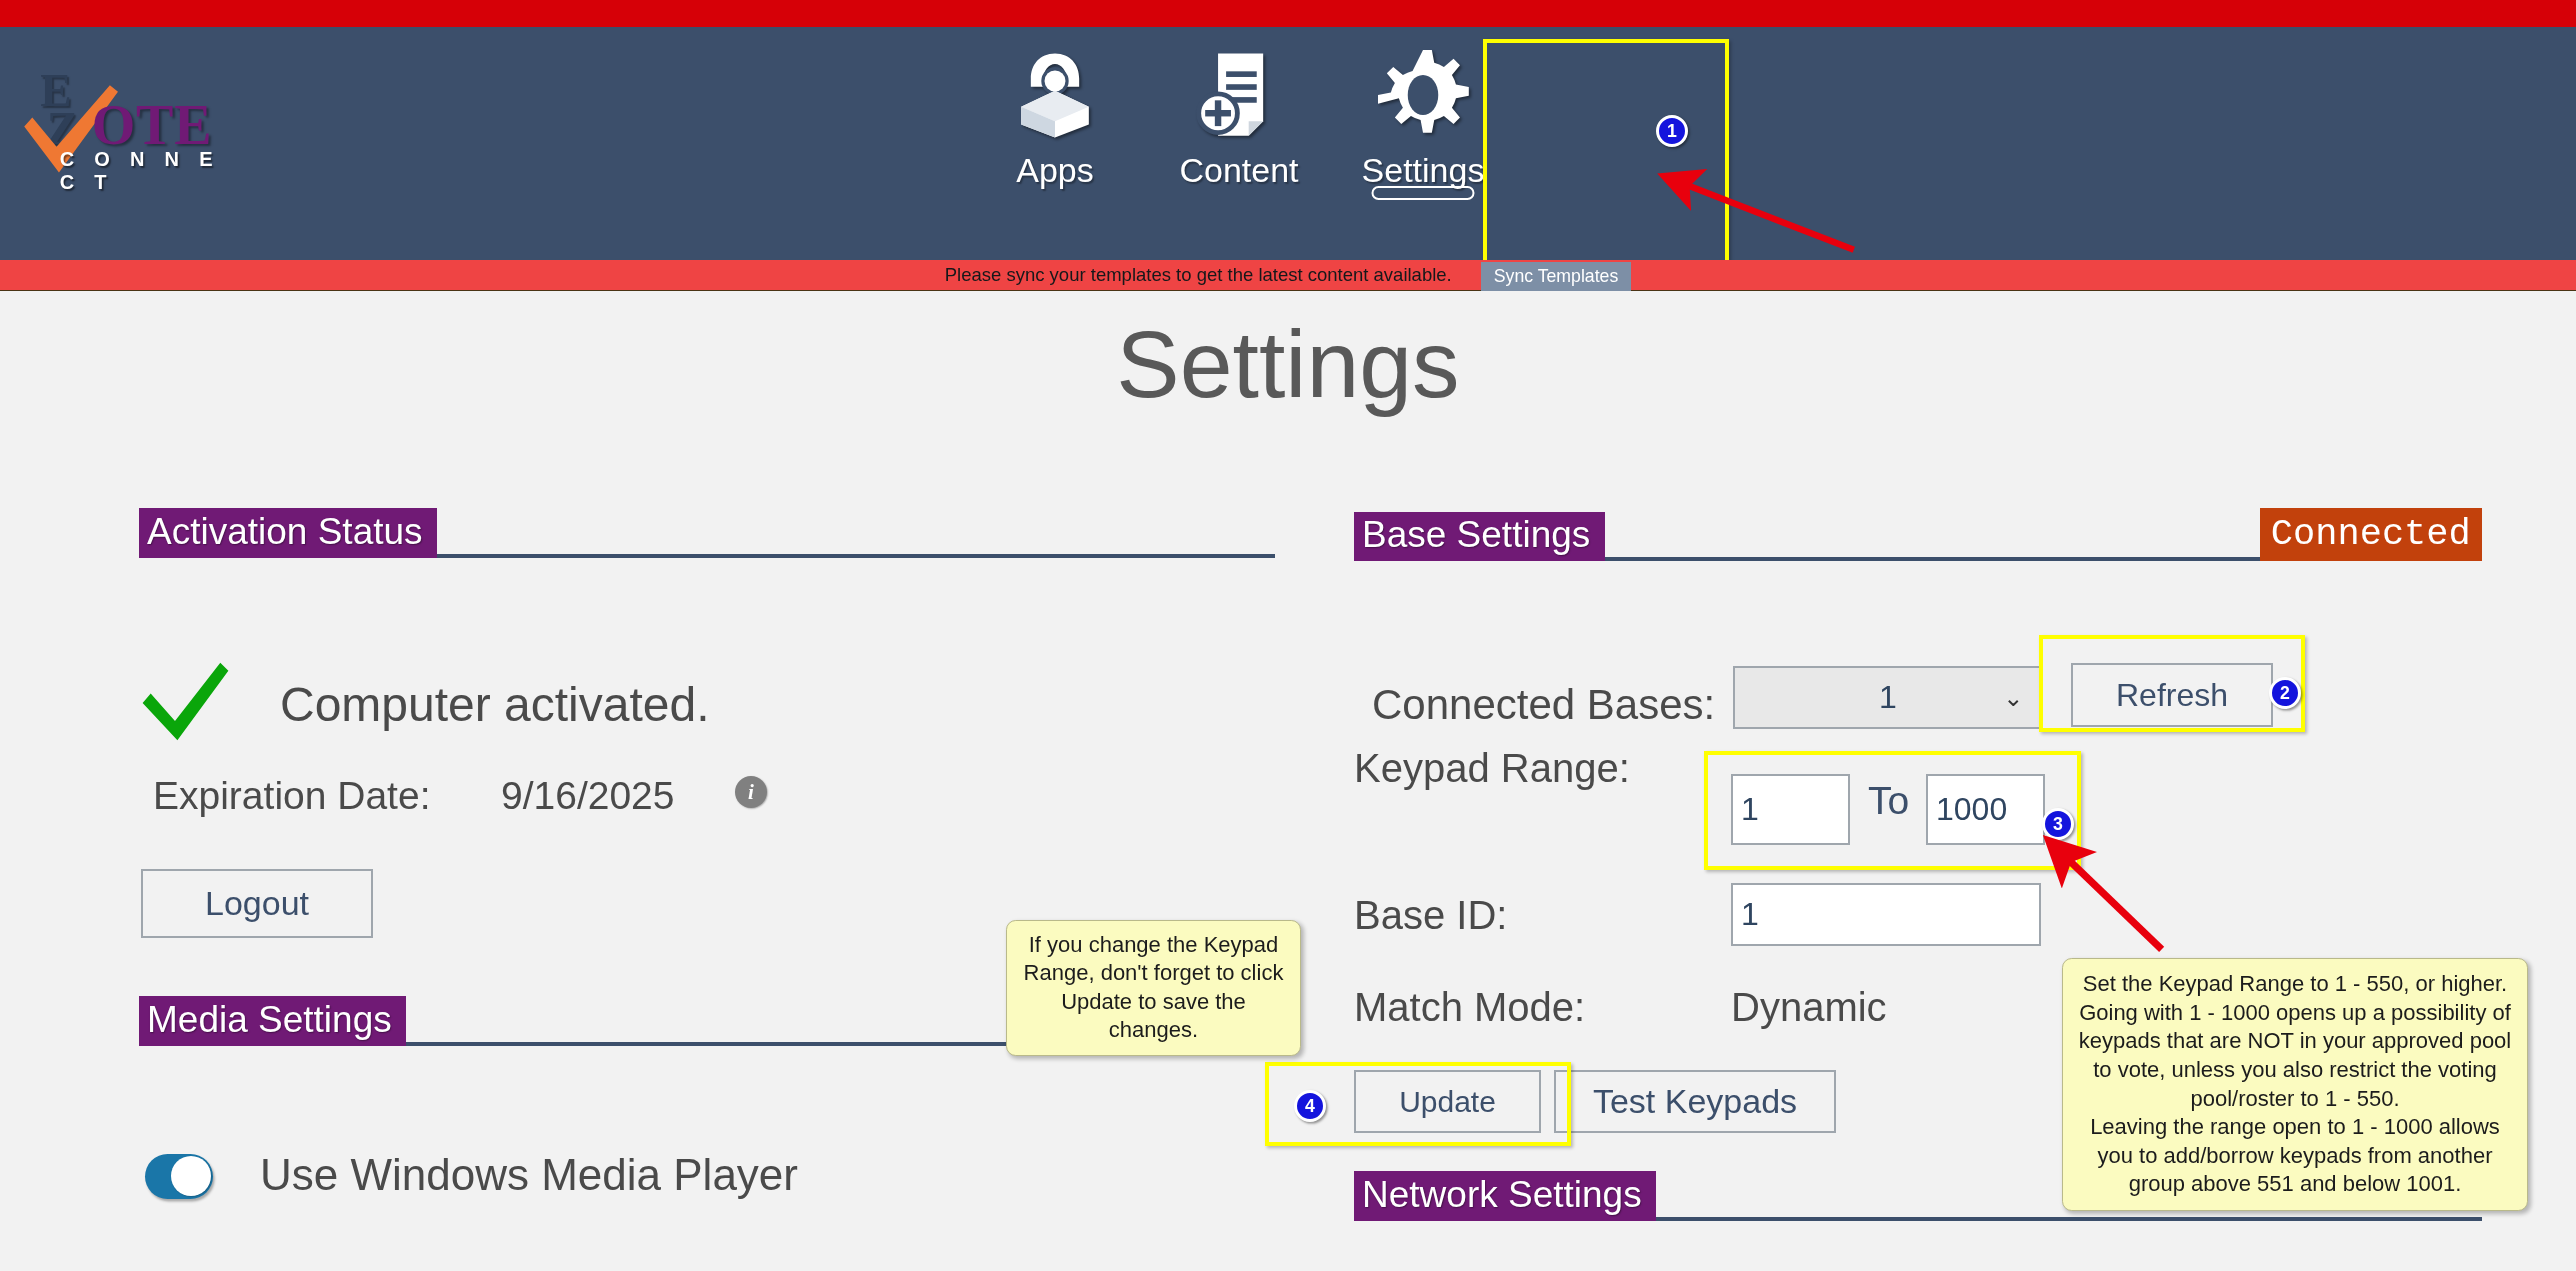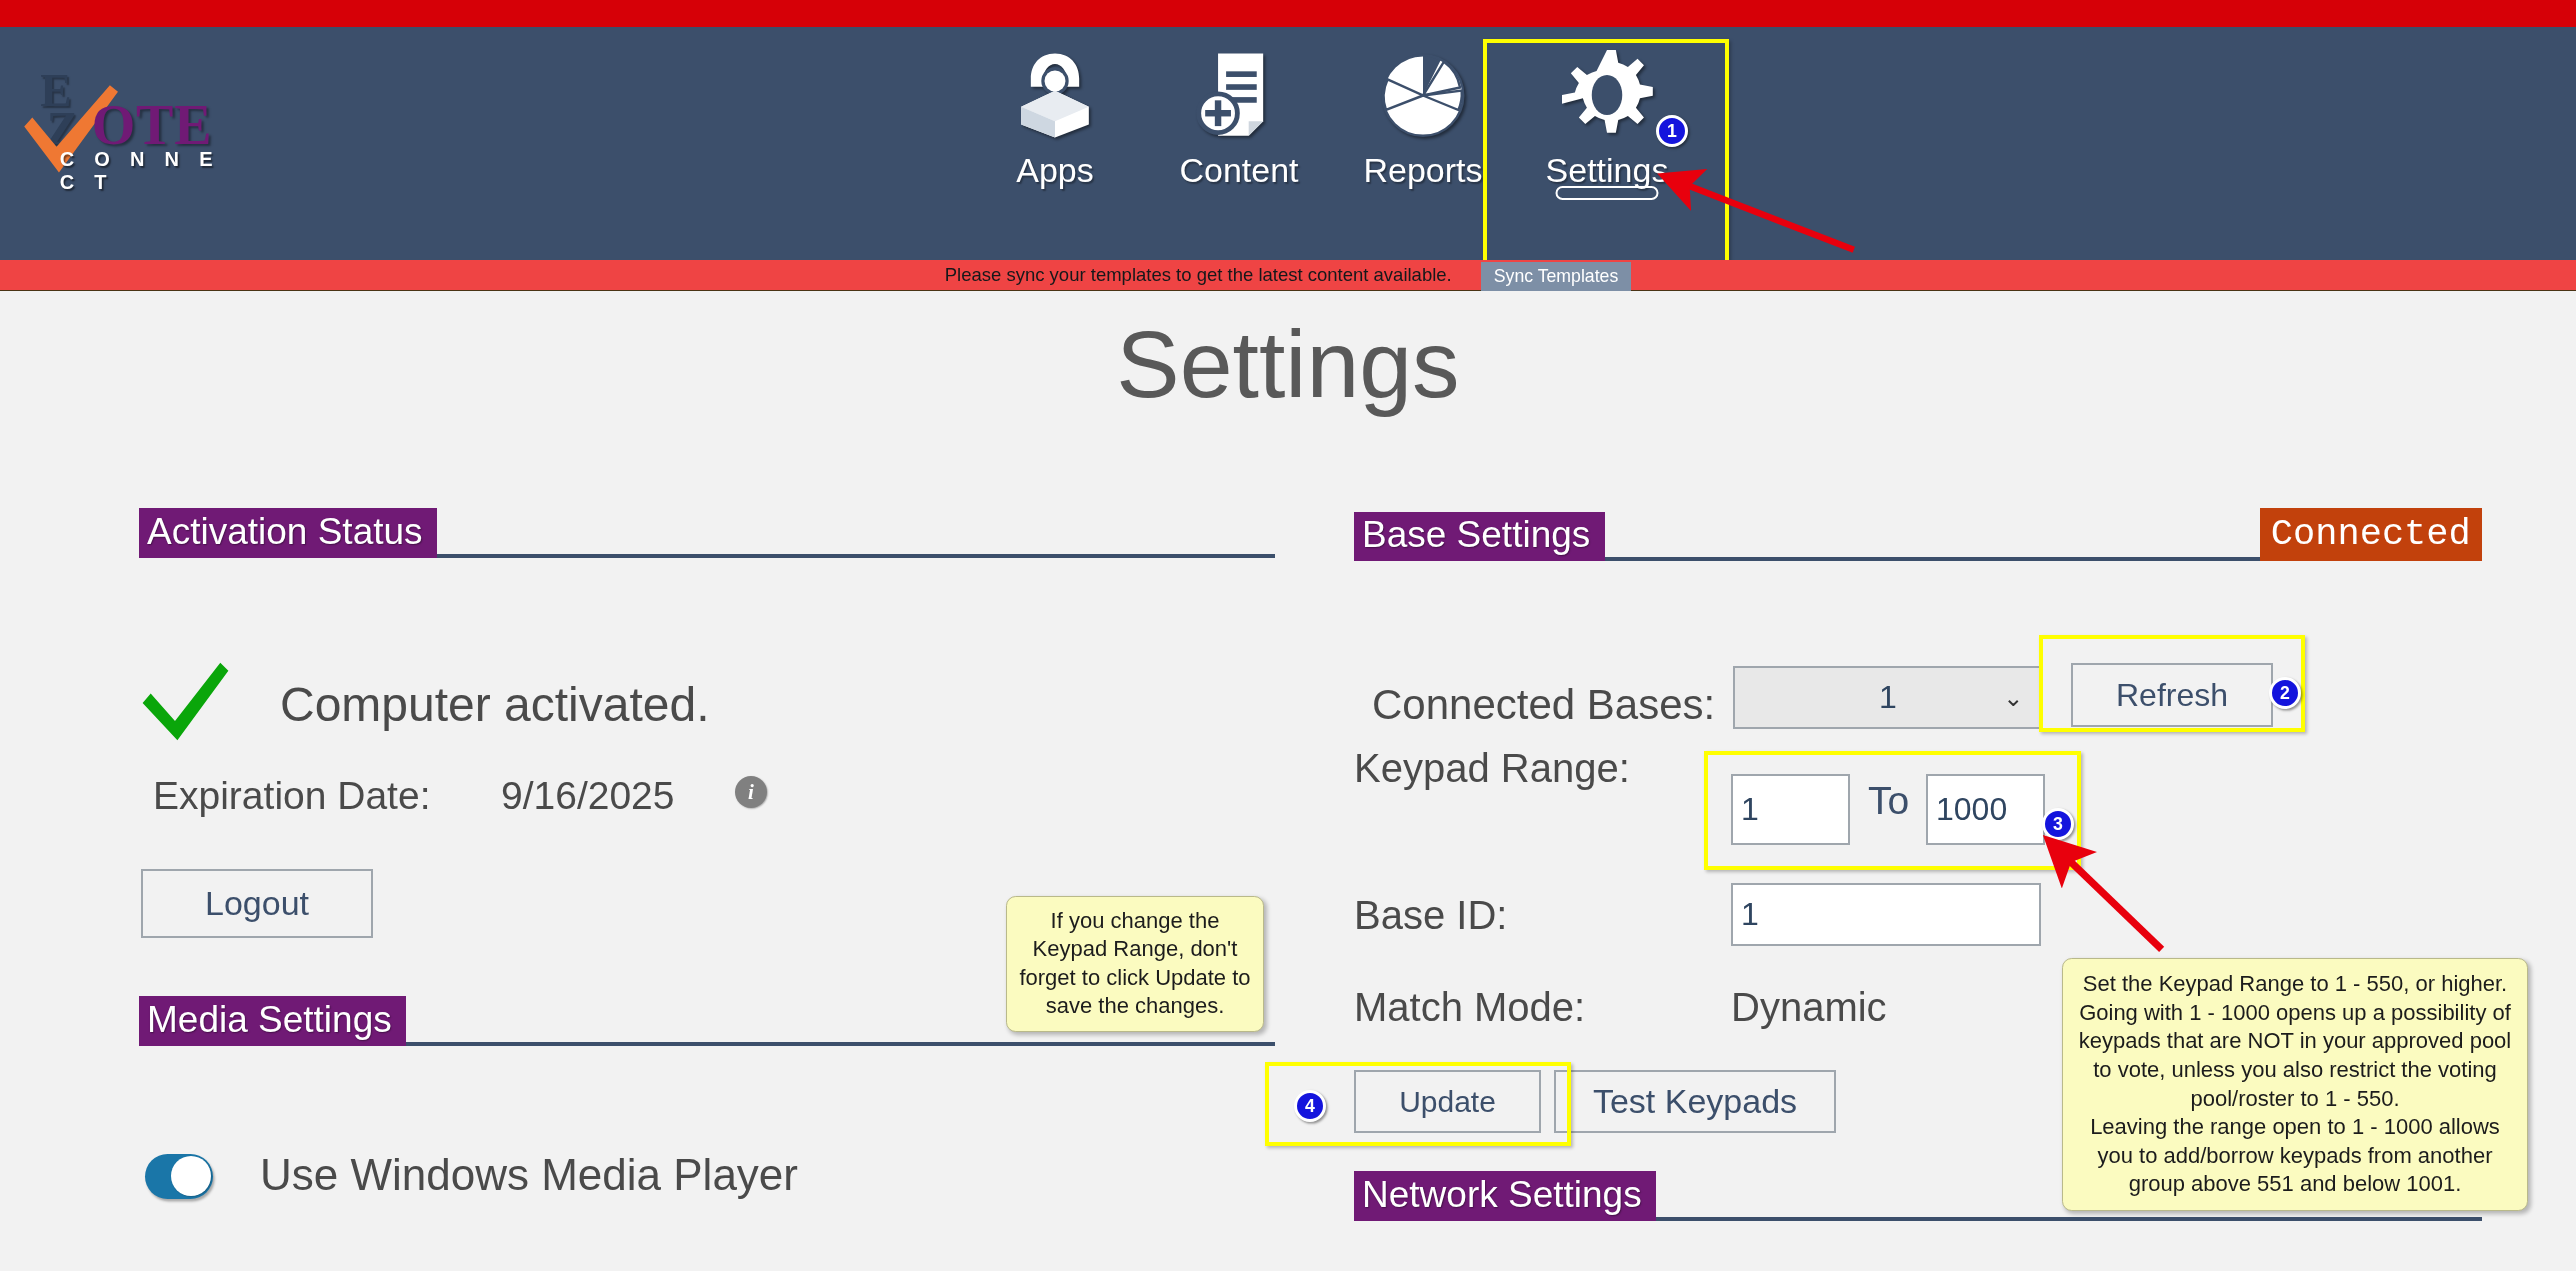--- a/index.html
+++ b/index.html
@@ -240,33 +240,20 @@
           <rect x="36" y="40" width="38" height="7" fill="#3c4f6b"></rect>
           <rect x="36" y="56" width="38" height="7" fill="#3c4f6b"></rect>
           <circle cx="26" cy="76" r="24" fill="#fff" stroke="#3c4f6b" stroke-width="6"></circle>
           <rect x="22" y="60" width="8" height="32" fill="#3c4f6b"></rect>
           <rect x="10" y="72" width="32" height="8" fill="#3c4f6b"></rect>
         </svg>
       </div>
       <div class="nav-label">Content</div>
     </div>
 
-    <div class="nav-item">
-      <div class="nav-icon">
-        <svg width="84" height="87" viewBox="0 0 104 108">
-          <circle cx="52" cy="54" r="50" fill="#fff"></circle>
-          <path d="M52 54 L52 4 A50 50 0 0 1 74 10 Z" fill="#3c4f6b"></path>
-          <path d="M52 54 L78 12 A50 50 0 0 1 98 44 Z" fill="#fff" stroke="#3c4f6b" stroke-width="3"></path>
-          <path d="M52 54 L100 48 A50 50 0 0 1 96 72 Z" fill="#fff" stroke="#3c4f6b" stroke-width="3"></path>
-          <path d="M52 54 L6 72 A50 50 0 0 1 8 34 Z" fill="#fff" stroke="#3c4f6b" stroke-width="3"></path>
-          <circle cx="52" cy="54" r="50" fill="none" stroke="#3c4f6b" stroke-width="3"></circle>
-        </svg>
-      </div>
-      <div class="nav-label">Reports</div>
-    </div>
 
     <div class="nav-item">
       <div class="nav-icon">
         <svg width="90" height="90" viewBox="0 0 112 112">
           <path fill="#fff" d="M56 0 l11 0 3 16 a42 42 0 0 1 12 5 L94 11 l8 8 -10 12 a42 42 0 0 1 5 12 l16 3 0 11 -16 3 a42 42 0 0 1 -5 12 l10 12 -8 8 -12 -10 a42 42 0 0 1 -12 5 l-3 16 -11 0 -3 -16 a42 42 0 0 1 -12 -5 l-12 10 -8 -8 10 -12 a42 42 0 0 1 -5 -12 L0 67 0 56 16 53 a42 42 0 0 1 5 -12 L11 29 19 21 31 31 a42 42 0 0 1 12 -5 Z"></path>
           <ellipse cx="56" cy="56" rx="19" ry="25" fill="#3c4f6b"></ellipse>
         </svg>
       </div>
       <div class="nav-label">Settings</div>
       <div class="nav-underline"></div>
@@ -340,21 +327,21 @@
   <div class="wbtn" style="left:1354px; top:1070px; width:187px; height:63px; font-size:30px;">Update</div>
   <div class="wbtn" style="left:1554px; top:1070px; width:282px; height:63px; font-size:34px;">Test Keypads</div>
   <div class="hl" style="left:1265px; top:1062px; width:306px; height:84px;"></div>
   <div class="badge" style="left:1294px; top:1090px;">4</div>
 
   <div class="section" style="left:1354px; top:1171px; width:1128px;">
     <div class="sec-tab">Network Settings</div>
     <div class="sec-rule" style="flex:1;"></div>
   </div>
 
-  <div class="note" style="left:1006px; top:896px; width:258px; padding:9.7px 11.3px; font-size:22px;">If you change the Keypad Range, don't forget to click Update to save the changes.</div>
+  <div class="note" style="left:1006px; top:920px; width:295px; padding:9.7px 11.3px; font-size:22px;">If you change the Keypad Range, don't forget to click Update to save the changes.</div>
 
   <div class="note" style="left:2062px; top:958px; width:466px; padding:11.3px 13px; font-size:22px; white-space: pre-line;">Set the Keypad Range to 1 - 550, or higher. Going with 1 - 1000 opens up a possibility of keypads that are NOT in your approved pool to vote, unless you also restrict the voting pool/roster to 1 - 550.
 Leaving the range open to 1 - 1000 allows you to add/borrow keypads from another group above 551 and below 1001.</div>
 
   <svg class="arrows" viewBox="0 0 3196 1577" width="2576" height="1271">
     <defs>
       <marker id="ah" markerWidth="7" markerHeight="7" refX="5.4" refY="3.5" orient="auto">
         <path d="M7,3.5 L0,7 L1.6,3.5 L0,0 Z" fill="#e8000d"></path>
       </marker>
     </defs>

